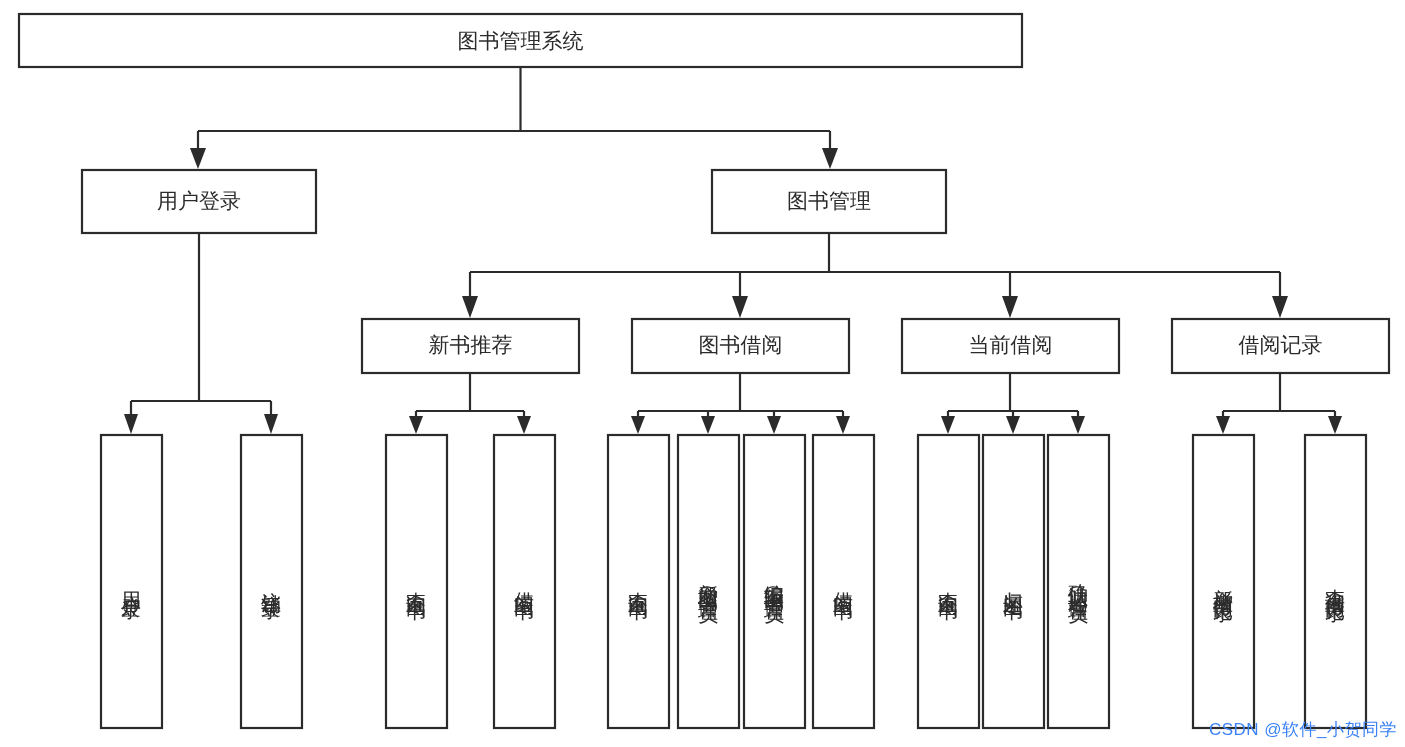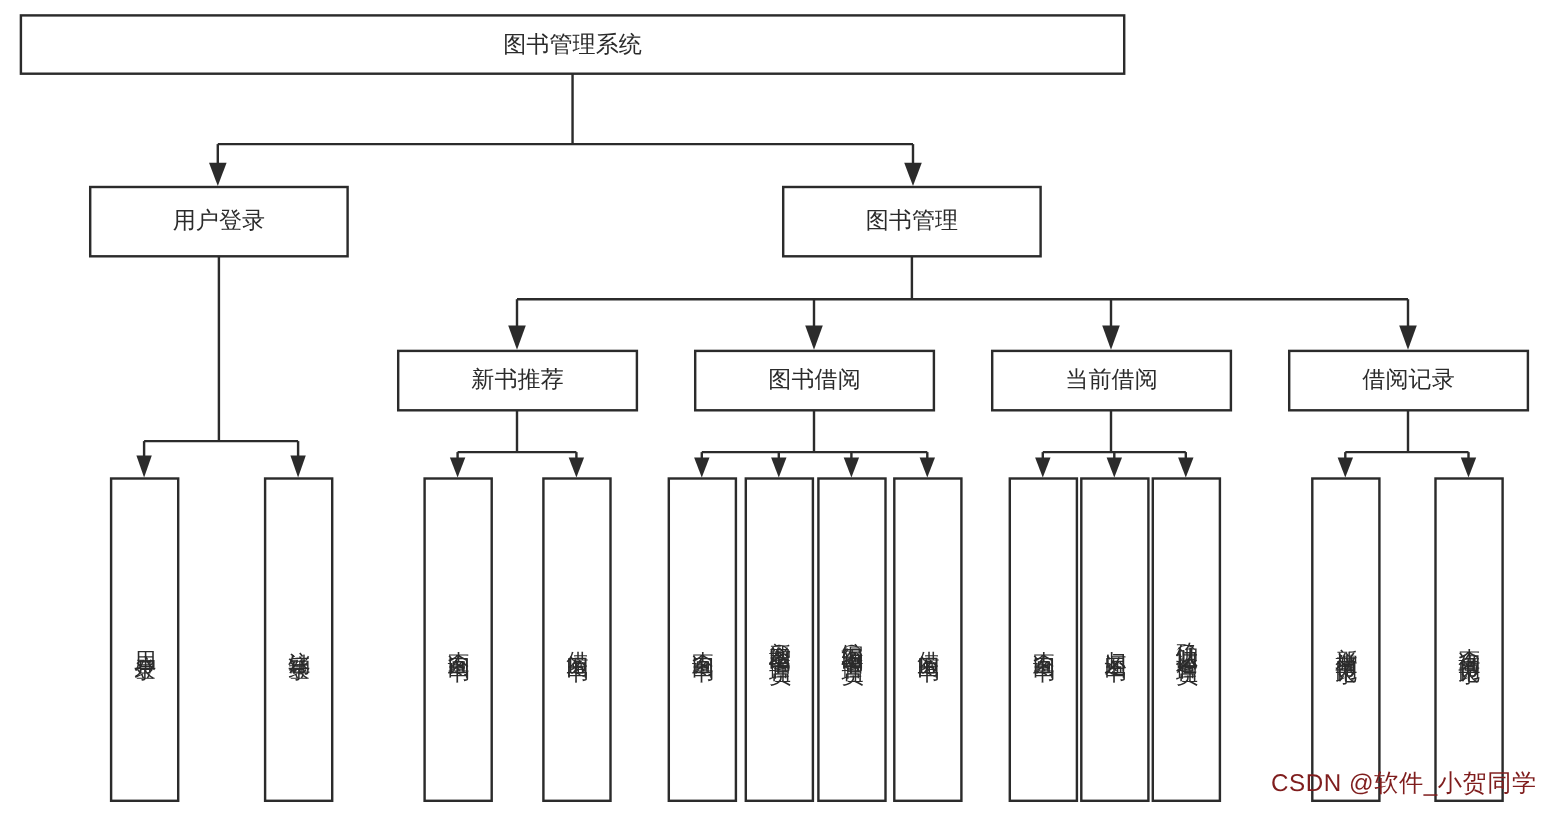--- a/index.html
+++ b/index.html
@@ -62,24 +62,24 @@
     color: #2b2b2b;
     white-space: nowrap;
     display: flex;
     align-items: center;
     justify-content: center;
     pointer-events: none;
   }
   .watermark {
     position: absolute;
     right: 8px;
-    bottom: 20px;
-    font-family: "Liberation Sans", "DejaVu Sans", sans-serif;
-    font-size: 22px;
-    color: #7f1d1d;
+    bottom: 6px;
+    font-family: "Liberation Sans", "DejaVu Sans", sans-serif;
+    font-size: 17px;
+    color: #3b82f6;
     white-space: nowrap;
     letter-spacing: 0.5px;
   }
 </style>
 </head>
 <body>
 
 <div id="diagram-root">
 
   <svg id="flow" viewBox="0 0 1405 747">

